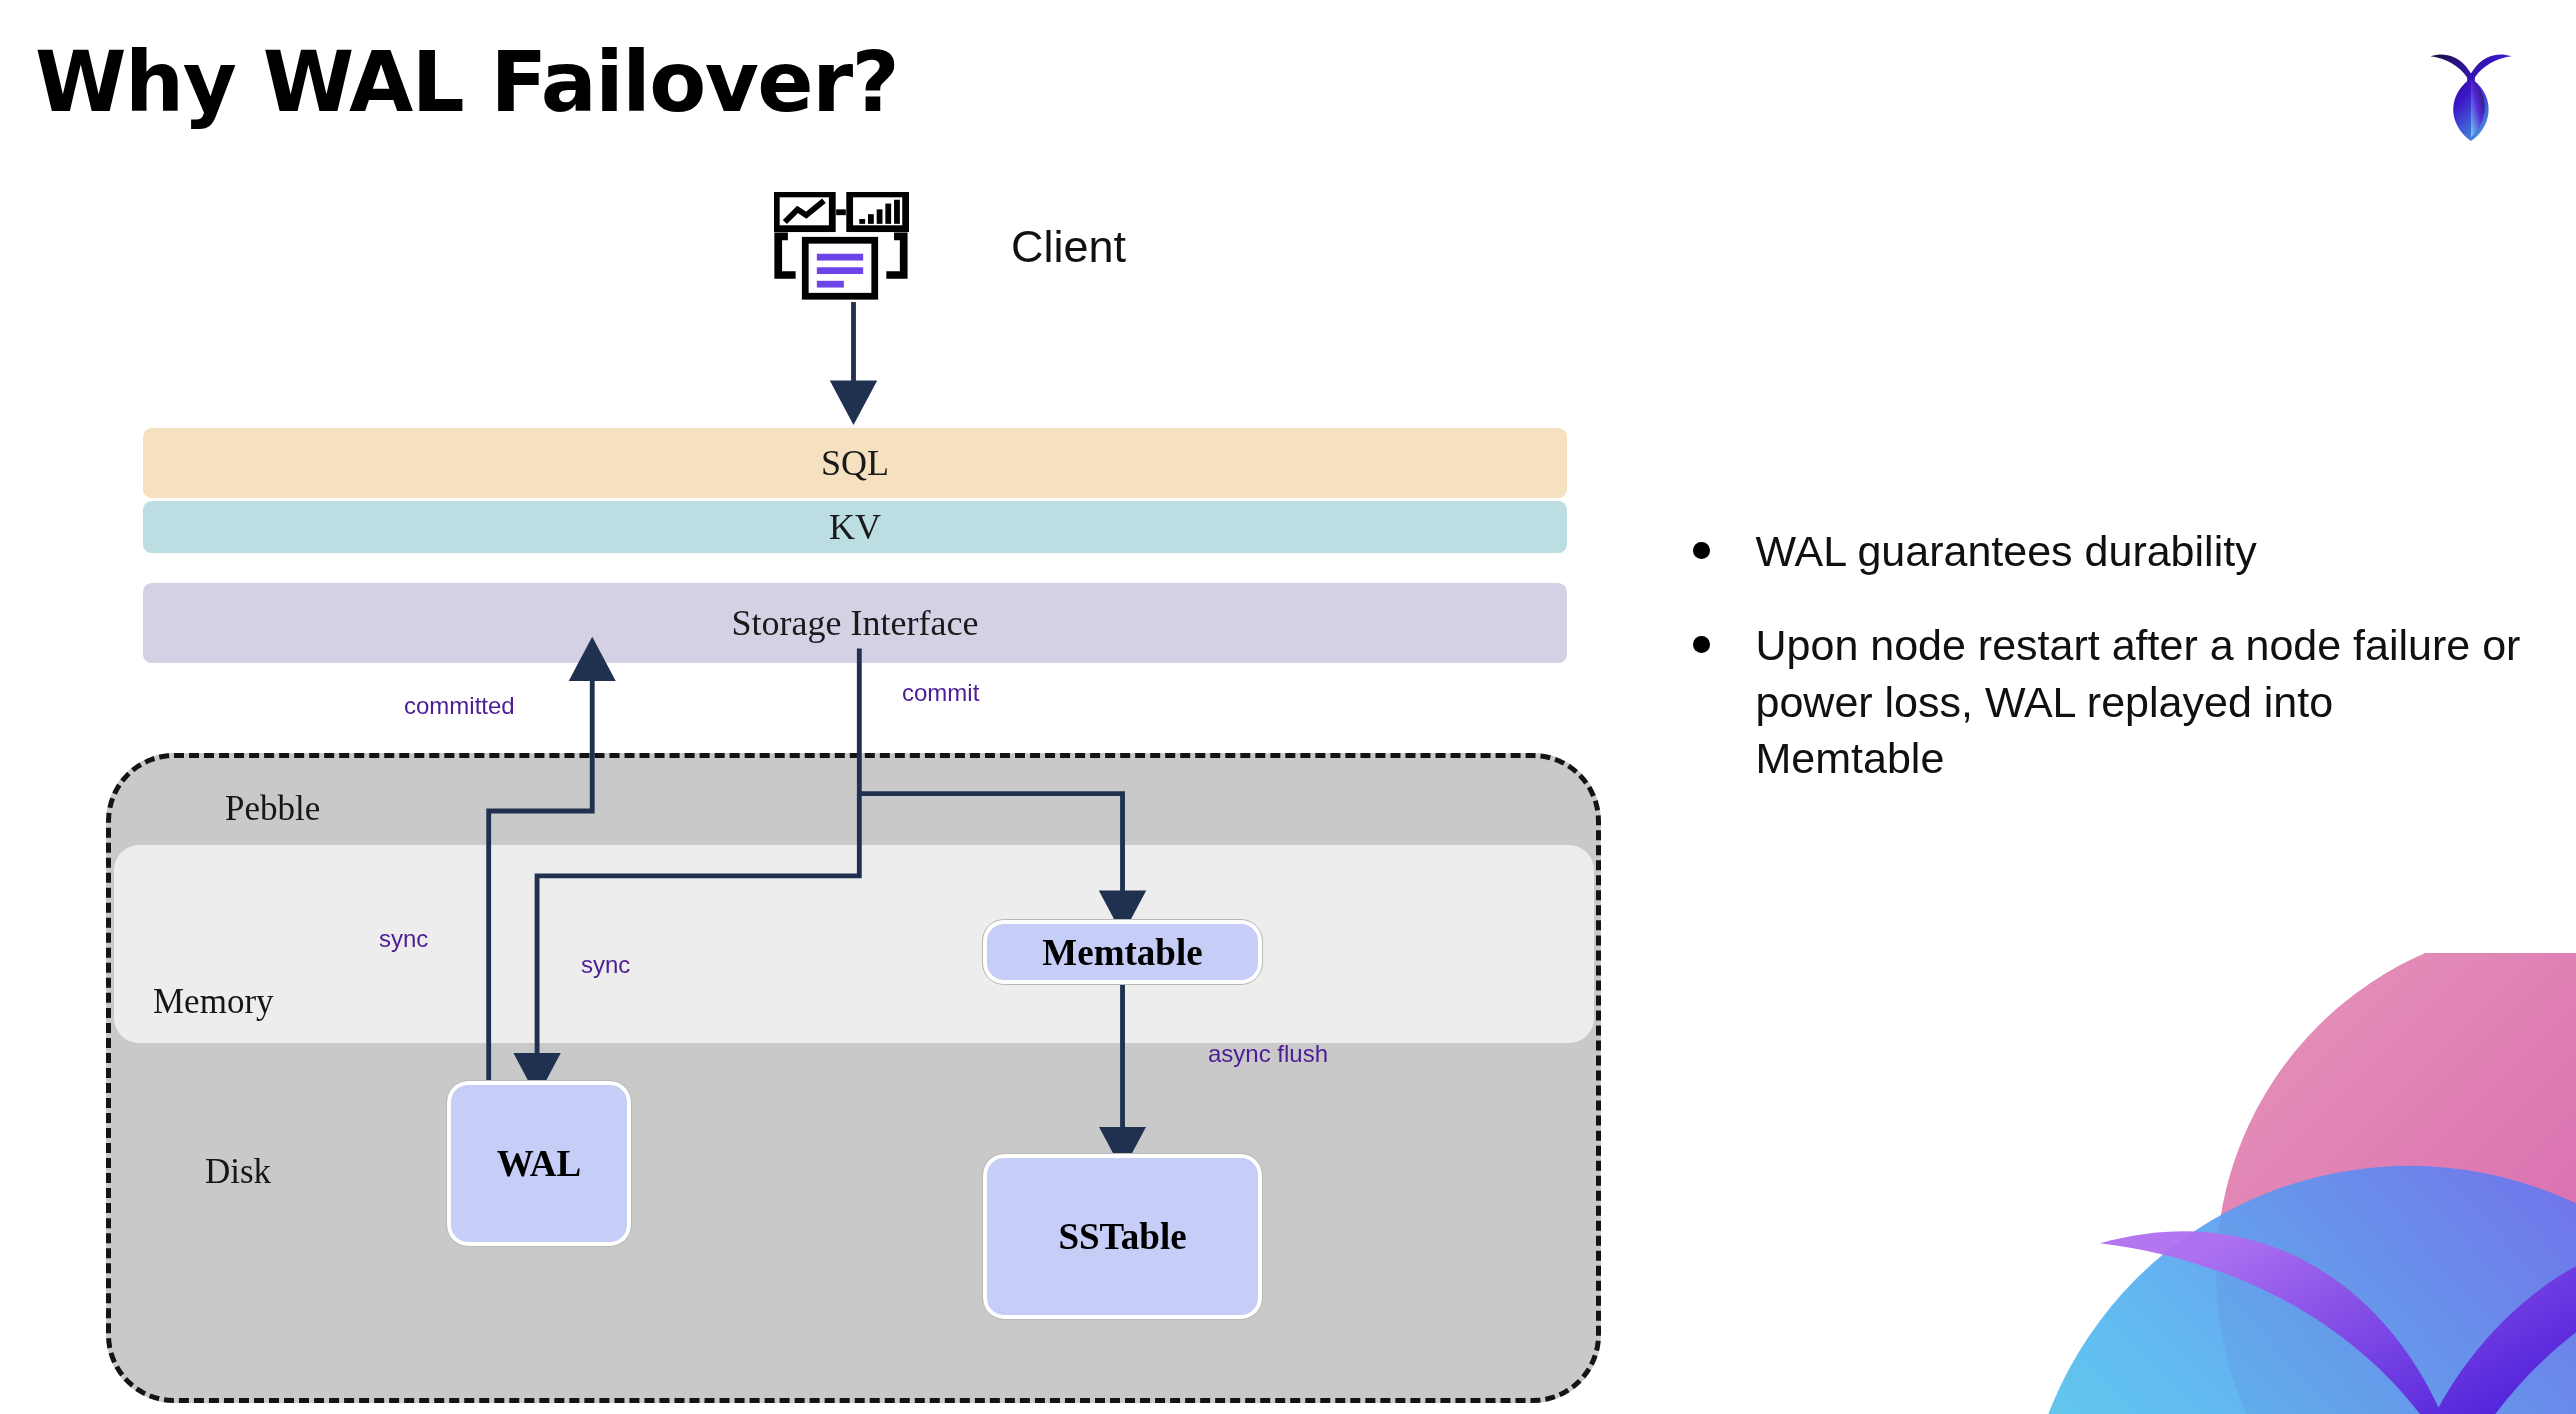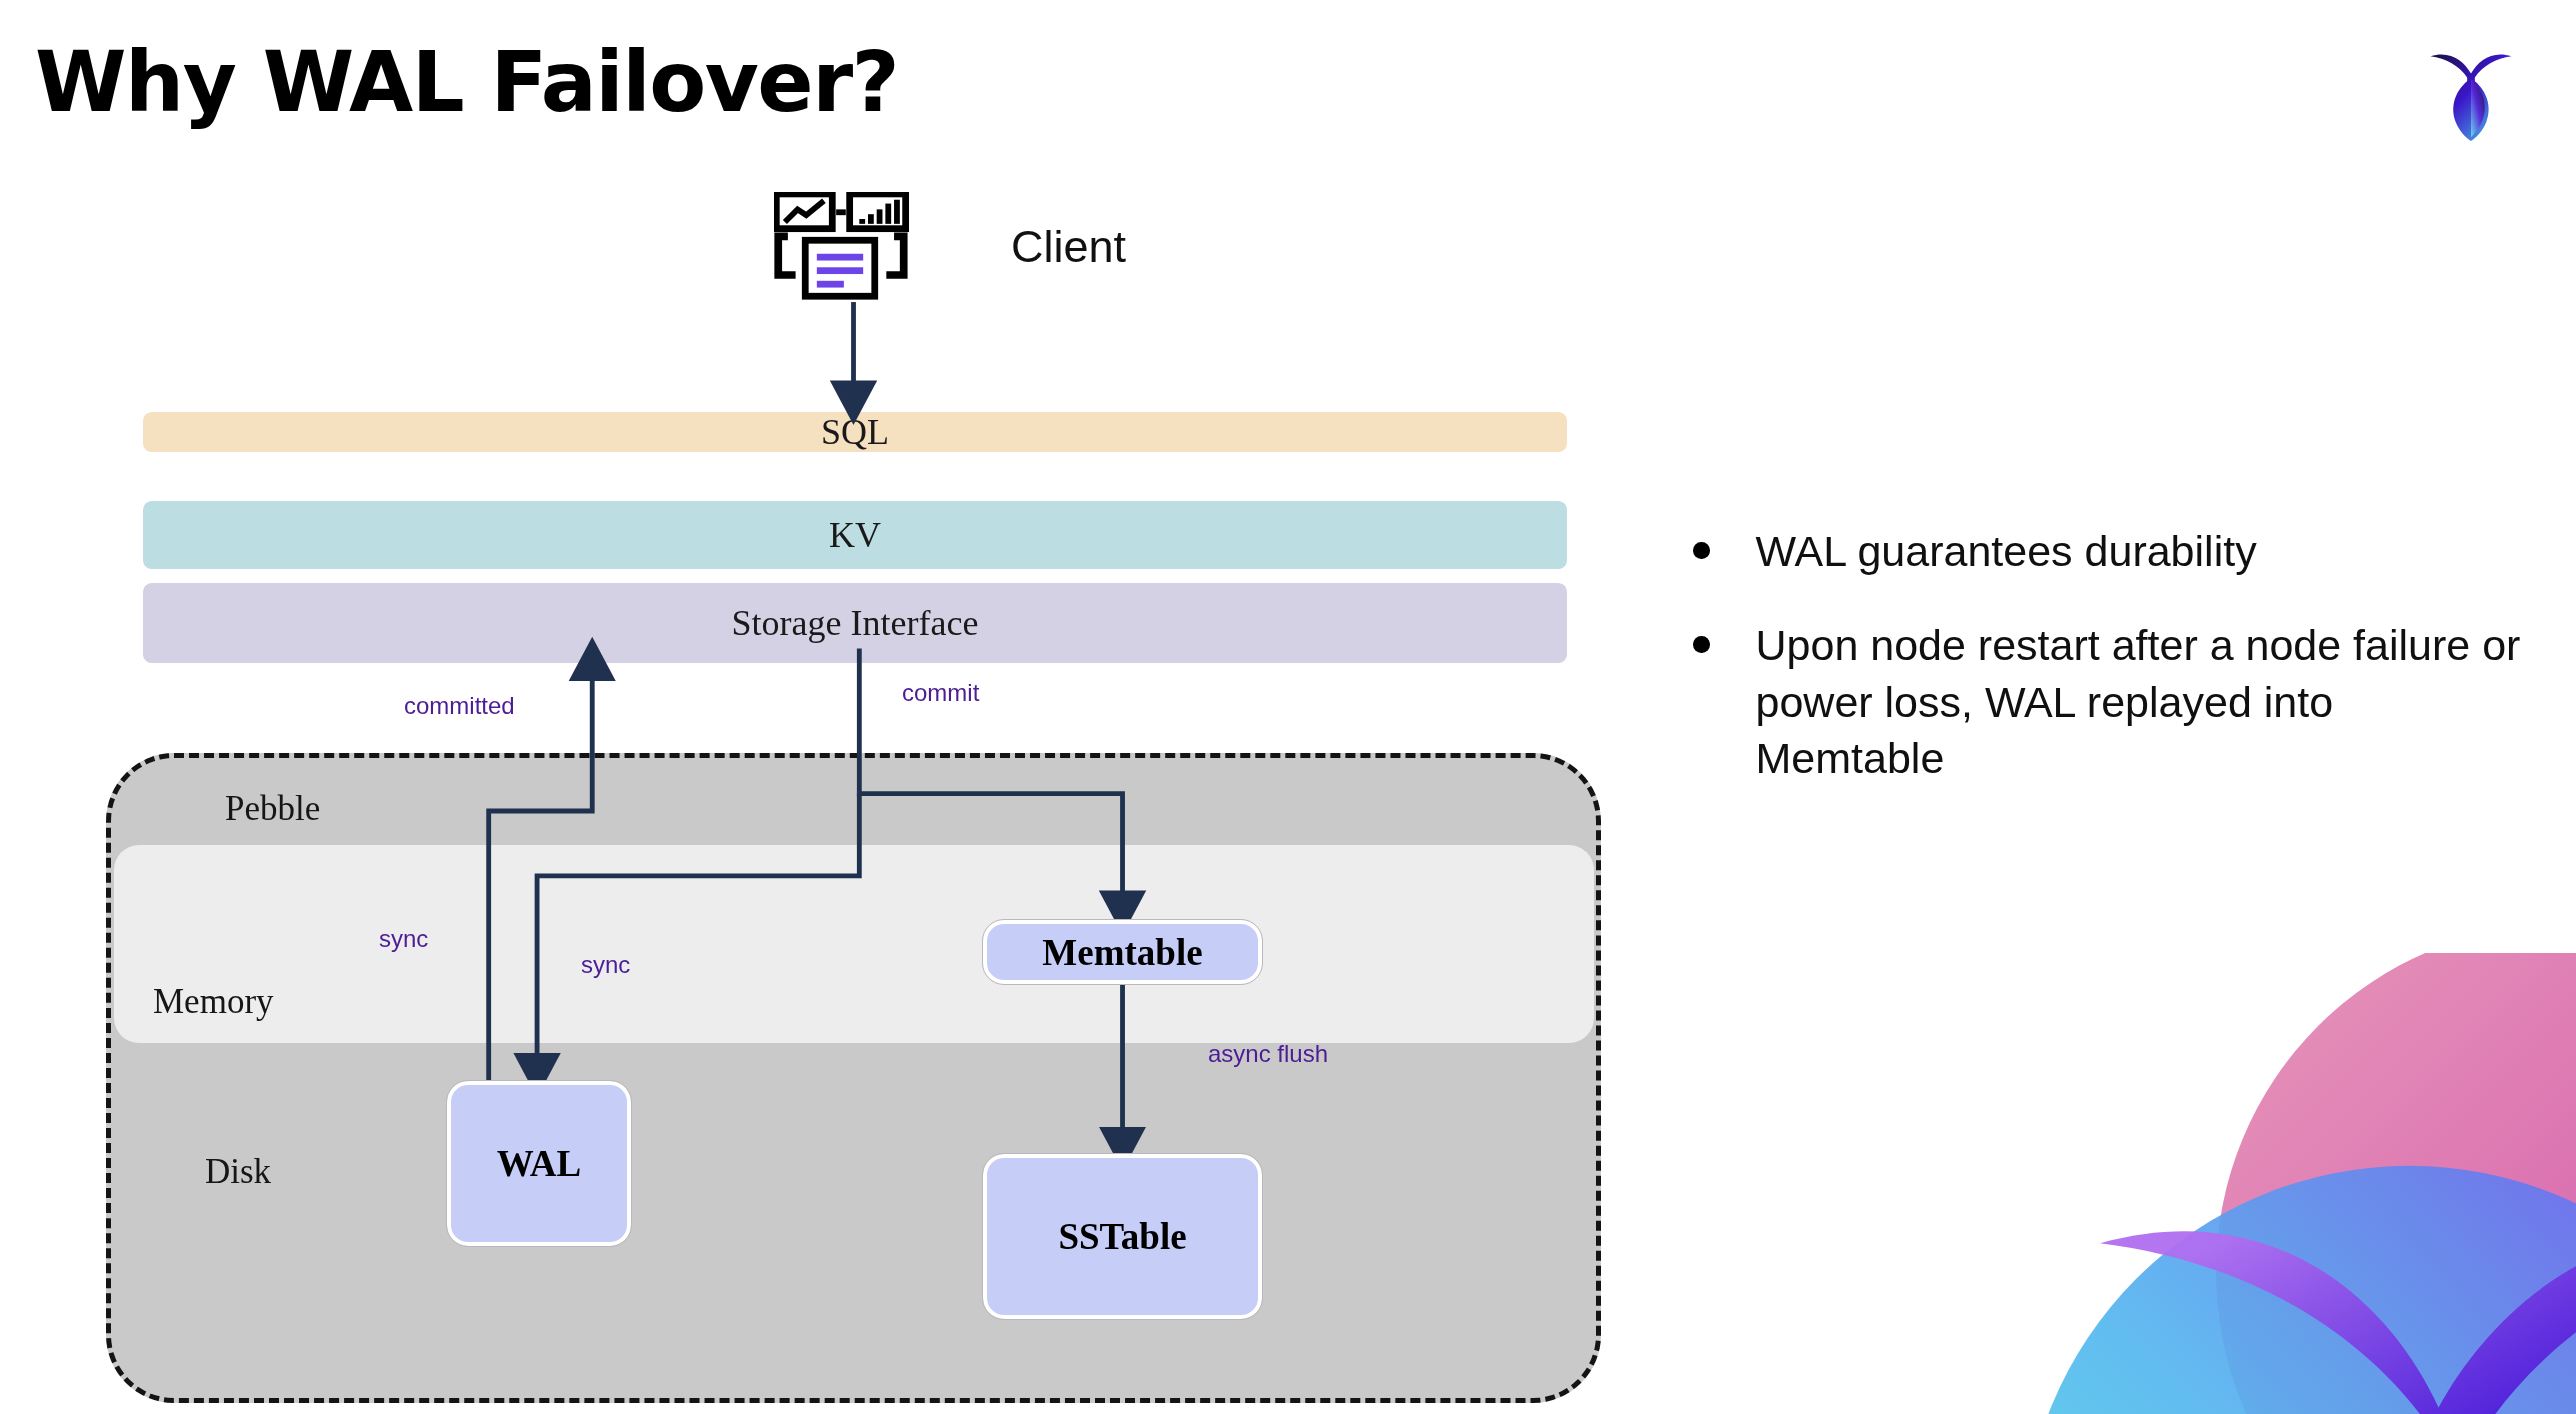--- a/index.html
+++ b/index.html
@@ -43,22 +43,22 @@
   .layer{
     position:absolute;
     left:143px;width:1424px;
     border-radius:8.7px;
     display:flex;align-items:center;justify-content:center;
     font-family:"Liberation Serif", serif;
     font-size:36px;
     color:#1a1a1a;
     box-sizing:border-box;
   }
-  .layer-sql{top:412px;height:40px;background:#f5e0c0;}
-  .layer-kv{top:501px;height:68px;background:#bcdee2;}
+  .layer-sql{top:428px;height:70px;background:#f5e0c0;}
+  .layer-kv{top:501px;height:52px;background:#bcdee2;}
   .layer-storage{top:583px;height:80px;background:#d5d1e4;}
 
   
   .pebble-box{
     position:absolute;left:106px;top:753px;
     width:1495px;height:650px;
     background:#c9c9c9;
     border:5.8px dashed #141414;
     border-radius:68px;
     box-sizing:border-box;

